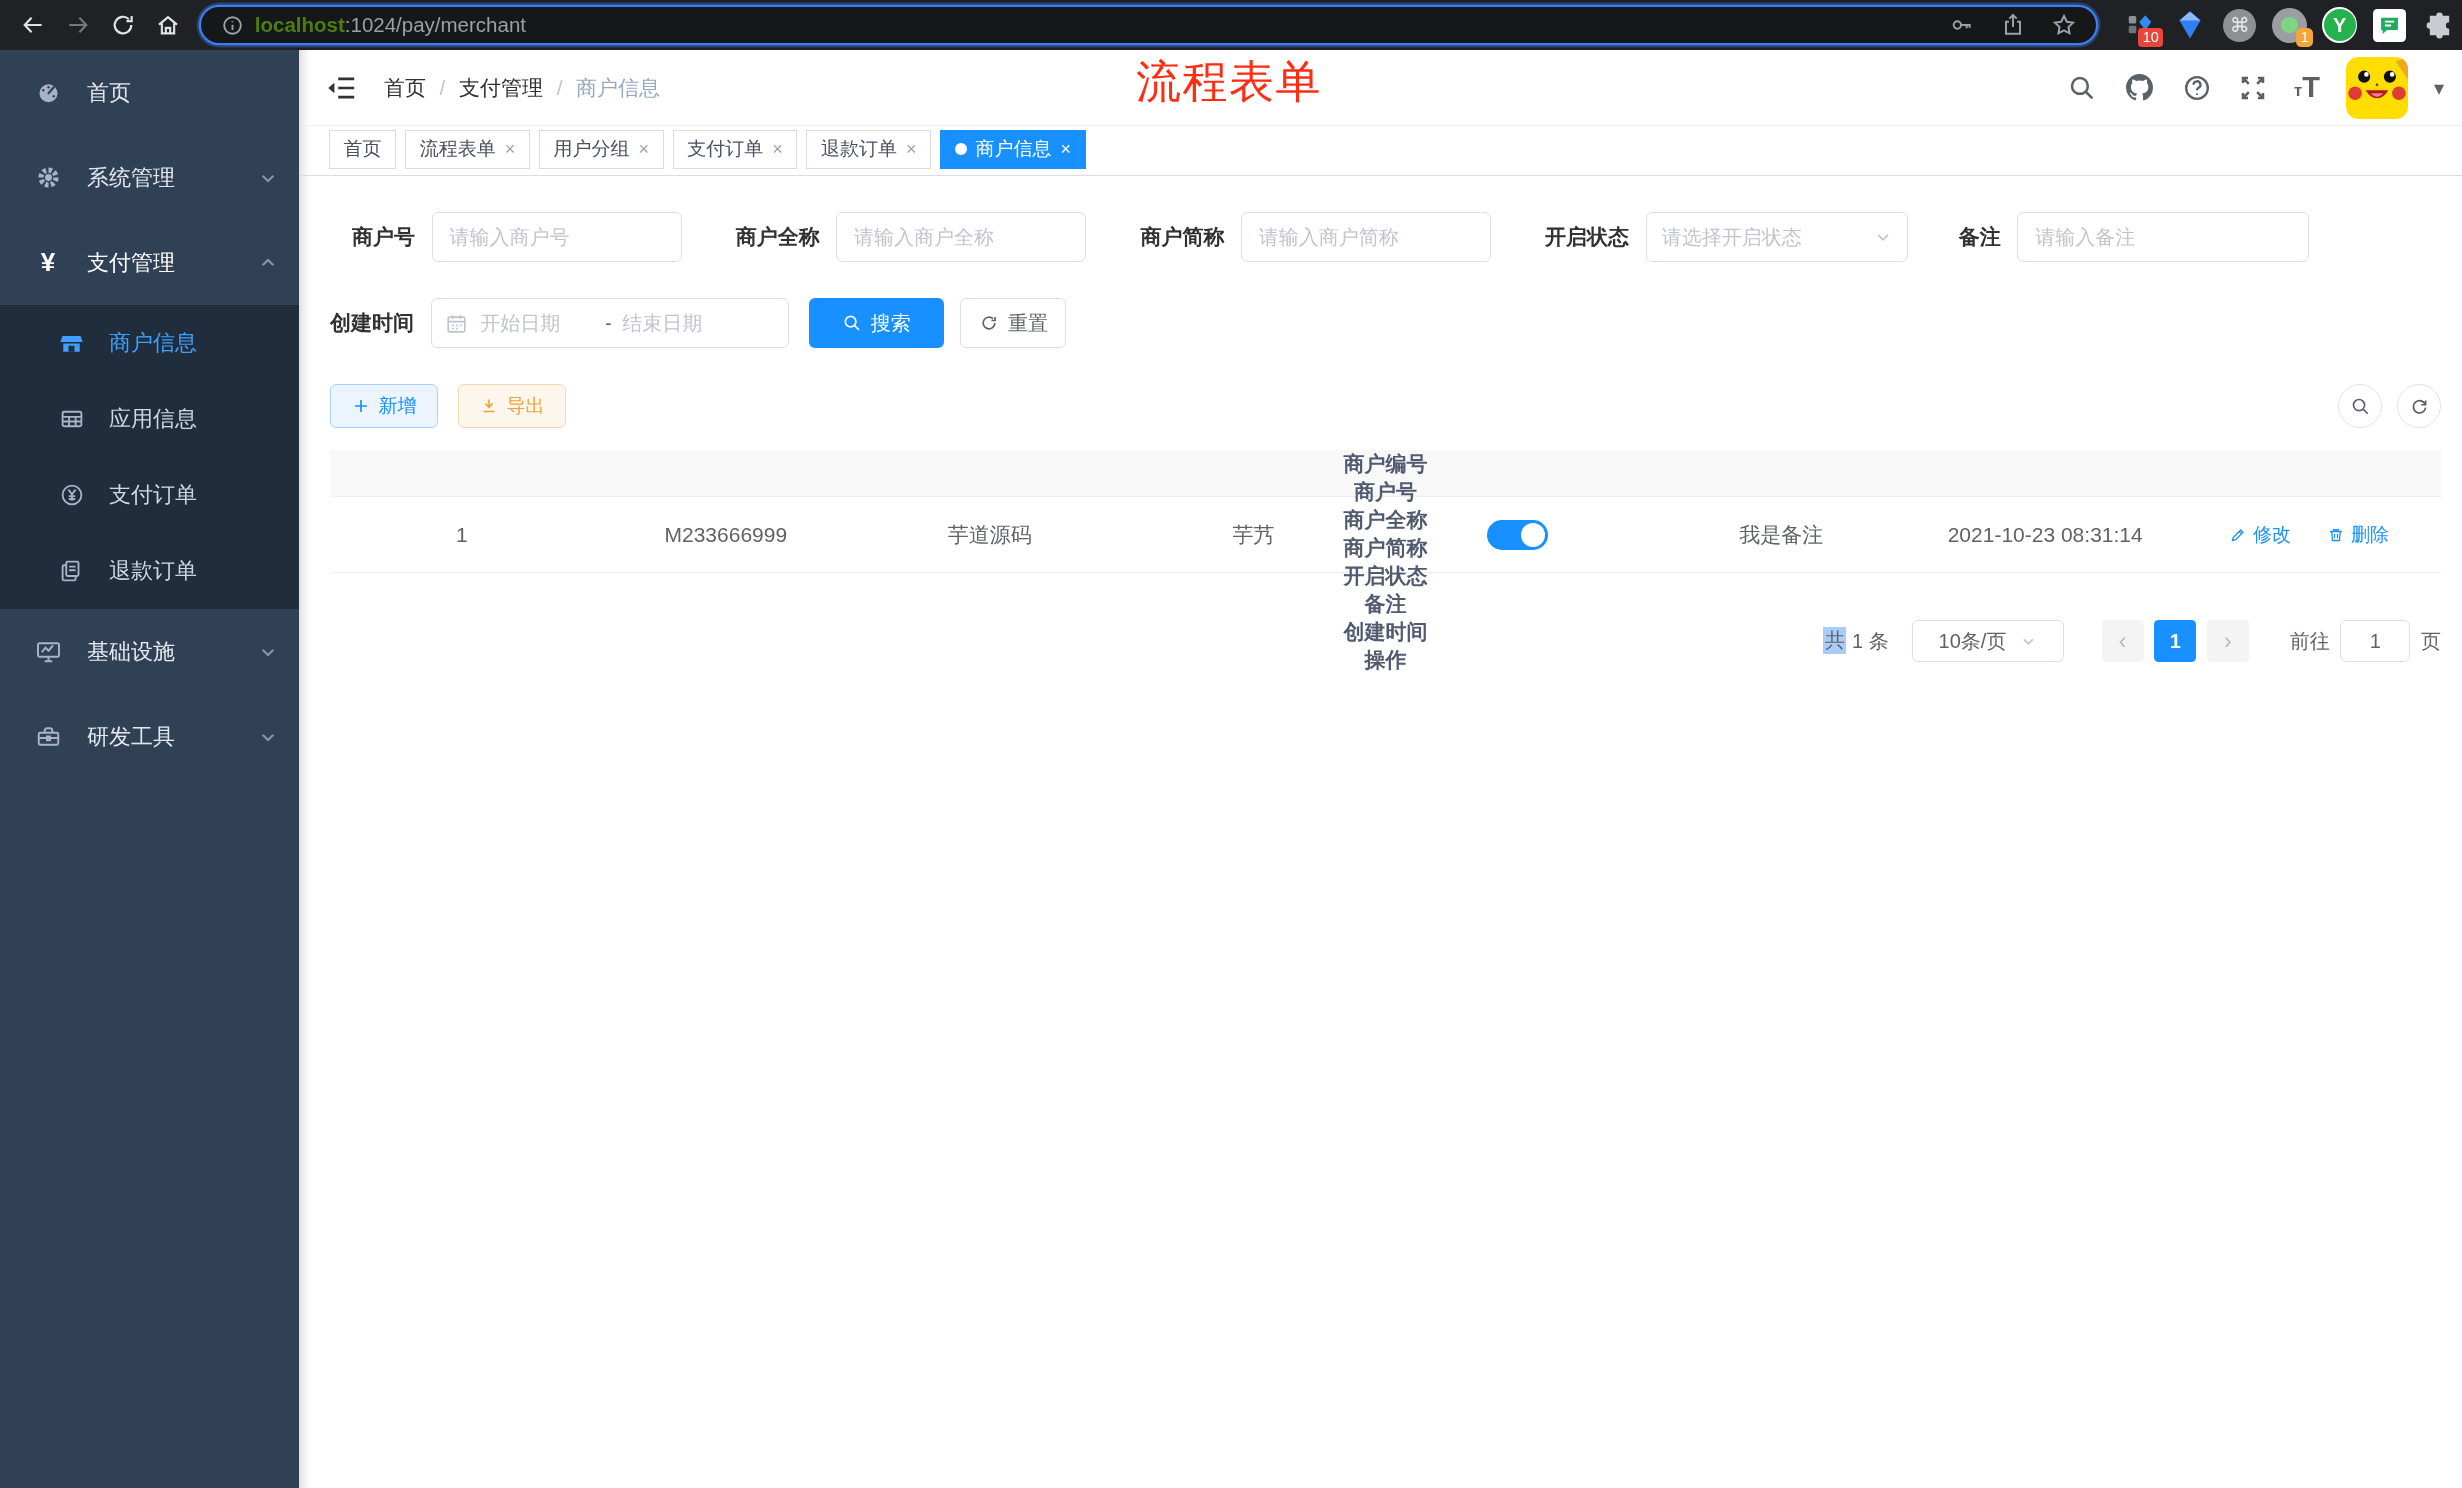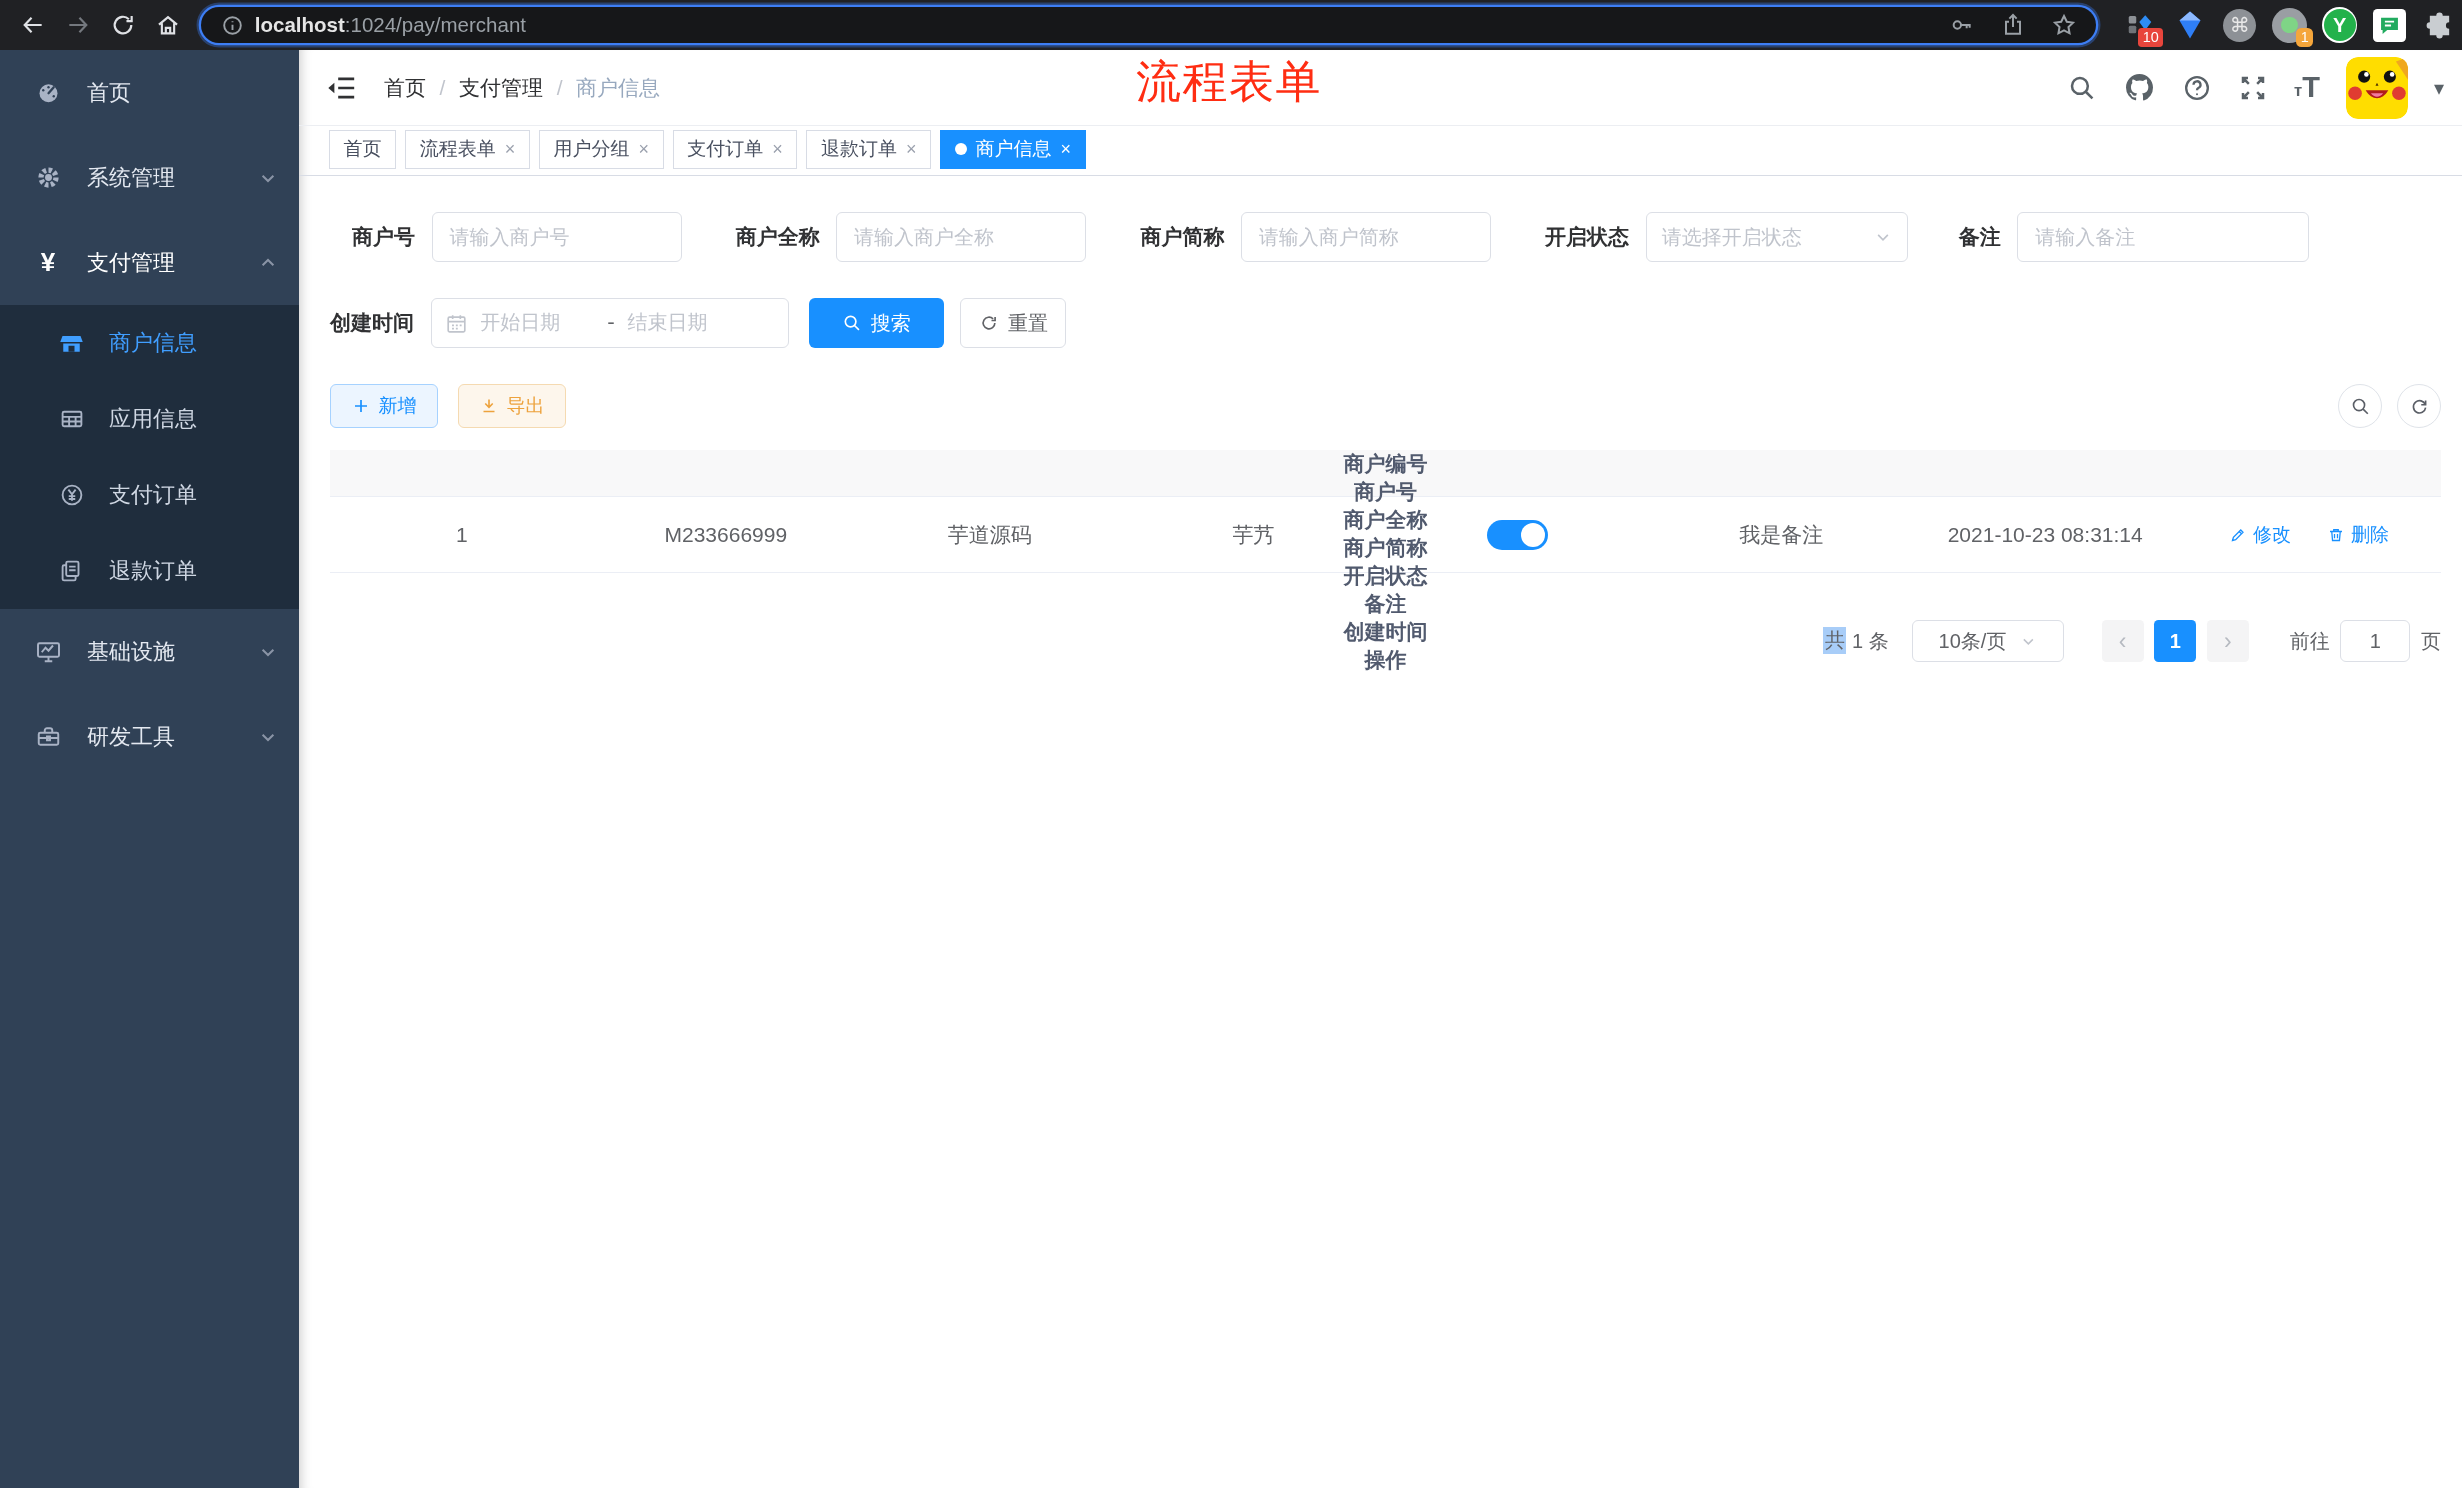--- a/index.html
+++ b/index.html
@@ -5,21 +5,21 @@
   * { margin:0; padding:0; box-sizing:border-box; }
   html,body { width:2462px; height:1489px; overflow:hidden; background:#fff;
     font-family:"Liberation Sans","DejaVu Sans",sans-serif; }
 
   
   .browser { height:50px; background:#202124; display:flex; align-items:center; padding:0 13.6px; gap:6px; }
   .nav-ic { width:39px; height:39px; display:flex; align-items:center; justify-content:center; color:#dfe1e5; flex:0 0 auto; border-radius:50%; }
   .nav-ic.dim { color:#74787e; }
   .urlbar { flex:0 0 auto; width:1895px; height:36px; margin-left:7.6px; background:#161719; border-radius:20px;
     box-shadow:0 0 0 2.3px #3d7ef5, 0 0 0 4.5px rgba(61,126,245,.35); display:flex; align-items:center; padding:0 20px; gap:10.6px; }
-  .url-host { color:#e5e5e5; font-size:20.5px; font-weight:bold; }
+  .url-host { color:#4d7c0f; font-size:20.5px; font-weight:bold; }
   .url-path { color:#9aa0a6; font-size:20.5px; }
   .url-spacer { flex:1; }
   .pill-ic { color:#9aa0a6; display:flex; align-items:center; margin-left:16.7px; }
   .extrow { display:flex; align-items:center; gap:15px; margin-left:20px; }
   .ext { width:35px; height:35px; position:relative; display:flex; align-items:center; justify-content:center; }
   .badge { position:absolute; right:-6px; bottom:-4.5px; background:#e8453c; color:#fff; font-size:14.4px; line-height:1;
     padding:2.3px 4.5px; border-radius:3.8px; }
   .badge.orange { background:#f5a63b; border-radius:5.3px; }
   .circ { border-radius:50%; display:flex; align-items:center; justify-content:center; }
 
@@ -71,21 +71,21 @@
   .fgroup { display:flex; align-items:center; margin-right:49px; }
   .flabel { font-size:21px; font-weight:bold; color:#303133; text-align:right; margin-right:16.7px; white-space:nowrap; }
   .w110 { width:85px; } .w116 { width:89px; } .w54 { width:44px; }
   .inp { height:50px; border:1.5px solid #dcdfe6; border-radius:6px; font-size:20px; color:#606266; padding:0 16.7px;
     outline:none; font-family:inherit; }
   .inp::placeholder { color:#c0c4cc; }
   .sel { height:50px; border:1.5px solid #dcdfe6; border-radius:6px; display:flex; align-items:center; padding:0 15px;
     color:#c0c4cc; font-size:20px; cursor:pointer; }
   .sel .sv { margin-left:auto; color:#c0c4cc; display:flex; }
   .frow2 { display:flex; align-items:center; margin-top:36px; }
-  .dates { width:358px; height:50px; border:1.5px solid #dcdfe6; border-radius:6px; display:flex; align-items:center; padding:0 13.6px;font-family:Liberation Mono, monospace; }
+  .dates { width:358px; height:50px; border:1.5px solid #dcdfe6; border-radius:6px; display:flex; align-items:center; padding:0 13.6px; }
   .dates .cal { color:#c0c4cc; display:flex; margin-right:12px; }
   .dinp { border:none; outline:none; width:114px; font-size:20px; color:#606266; font-family:inherit; }
   .dinp::placeholder { color:#c0c4cc; }
   .dsep { color:#606266; font-size:20px; margin:0 10.6px; }
   .btn { height:50px; border-radius:6px; font-size:20px; display:inline-flex; align-items:center; justify-content:center;
     gap:9px; cursor:pointer; border:1.5px solid transparent; font-family:inherit; }
   .btn-primary { background:#1890ff; color:#fff; width:135px; margin-left:20px; }
   .btn-plain { background:#fff; border-color:#dcdfe6; color:#606266; width:106px; margin-left:16.7px; }
   .btnrow { display:flex; align-items:center; margin-top:36px; }
   .btn-add { height:44px; width:108px; background:#ecf5ff; border-color:#a6d2ff; color:#1890ff; font-size:19px; }

